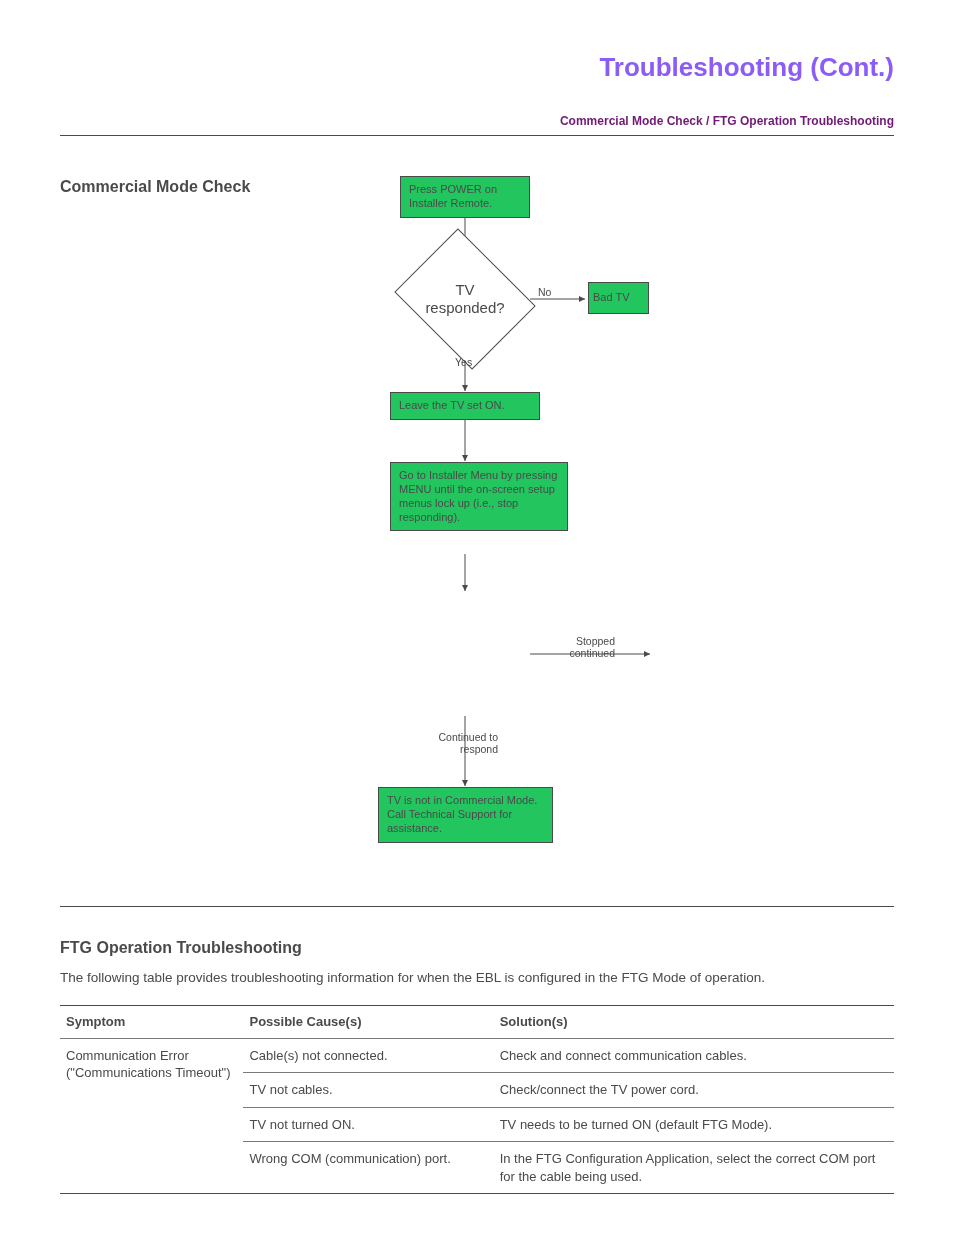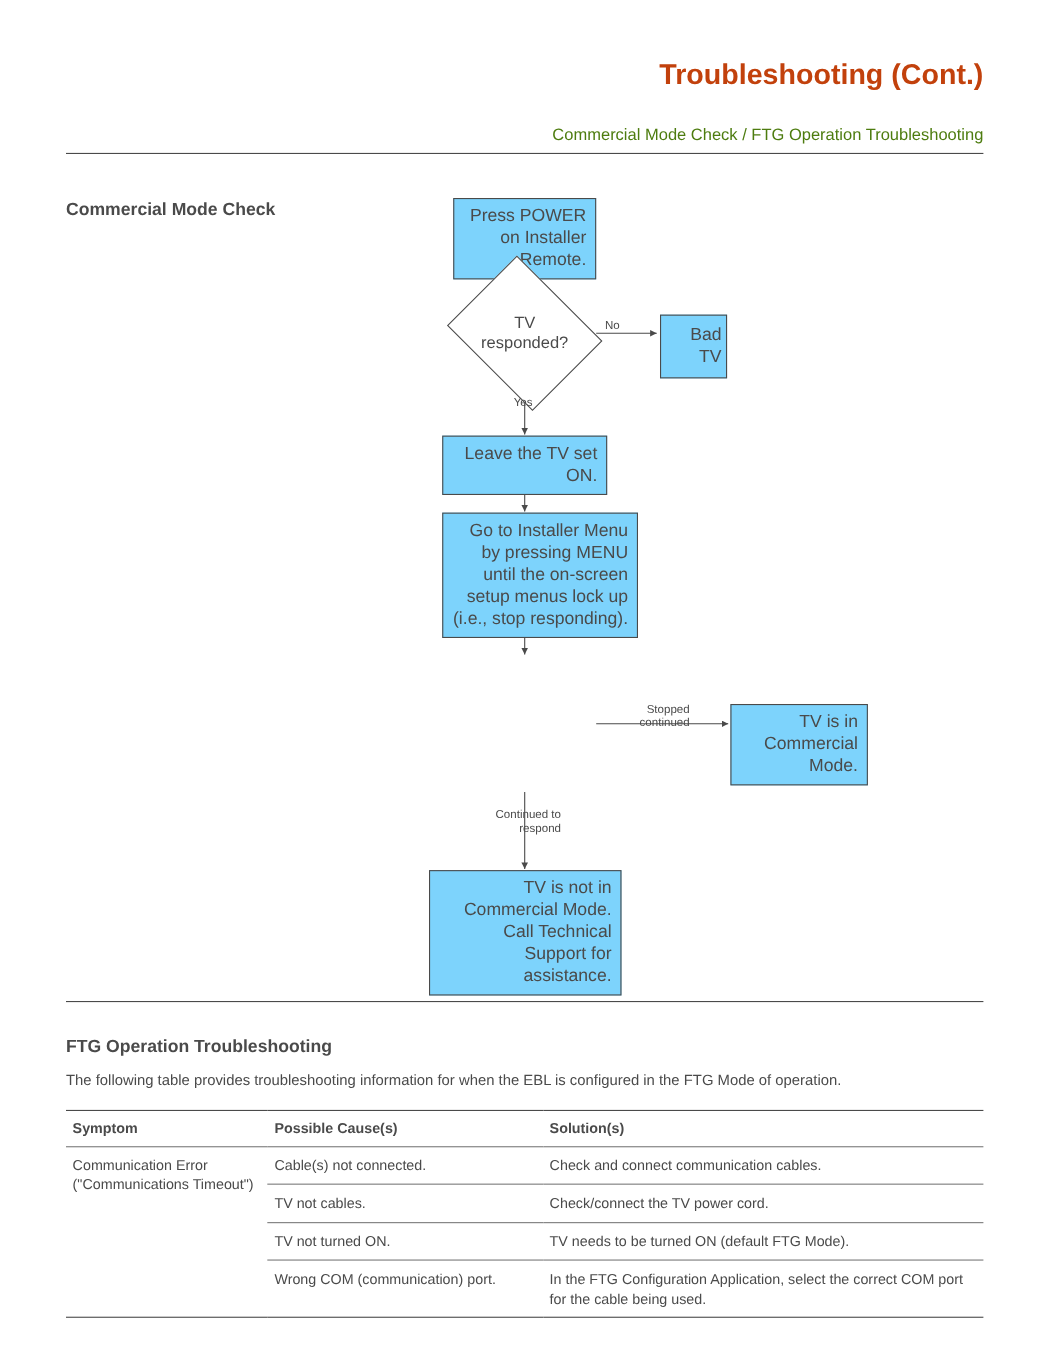--- a/index.html
+++ b/index.html
@@ -10,56 +10,56 @@
     width: 954px;
     margin: 0 auto;
     padding: 50px 60px 40px 60px;
     font-size: 13px;
     line-height: 1.35;
   }
   .page-title {
     text-align: right;
     font-size: 26px;
     font-weight: bold;
-    color: #c2410c;
+    color: #8b5cf6;
     margin-bottom: 28px;
   }
   .subtitle-row {
     text-align: right;
-    font-weight: normal;
-    font-size: 15px;
-    color: #4d7c0f;
+    font-weight: bold;
+    font-size: 12px;
+    color: #701a75;
     border-bottom: 1.5px solid #4a4a4a;
     padding-bottom: 6px;
     margin-bottom: 40px;
   }
   .upper {
     display: flex;
-    gap: 42px;
+    gap: 30px;
     border-bottom: 1px solid #4a4a4a;
     padding-bottom: 30px;
     margin-bottom: 30px;
   }
   .left-head {
     flex: 0 0 280px;
     font-weight: bold;
     font-size: 16px;
     color: #4a4a4a;
   }
   .flowchart {
     flex: 1;
     position: relative;
     height: 700px;
   }
   .box {
     position: absolute;
     border: 1px solid #4a4a4a;
-    background: #7dd3fc;
-    font-size: 16px;
-    text-align: right;
+    background: #22c55e;
+    font-size: 11px;
+    text-align: left;
     padding: 6px 8px;
     color: #4a4a4a;
     line-height: 1.25;
   }
   .diamond {
     position: absolute;
     width: 110px;
     height: 90px;
   }
   .diamond .shape {
@@ -161,21 +161,20 @@
 
     <div class="box" style="left:218px; top:106px; width:61px; padding:8px 4px;">Bad TV</div>
 
     <div class="box" style="left:20px; top:216px; width:150px;">Leave the TV set ON.</div>
 
     <div class="box" style="left:20px; top:286px; width:178px;">Go to Installer Menu by pressing MENU until the on-screen setup menus lock up (i.e., stop responding).</div>
 
     <div class="label" style="left:175px; top:459px; width:70px;">Stopped continued</div>
     <div class="label" style="left:68px; top:555px; width:60px;">Continued to respond</div>
 
-    <div class="box" style="left:282px; top:460px; width:125px;">TV is in Commercial Mode.</div>
 
     <div class="box" style="left:8px; top:611px; width:175px;">TV is not in Commercial Mode. Call Technical Support for assistance.</div>
   </div>
 </div>
 
 <div class="section-head">FTG Operation Troubleshooting</div>
 <div class="intro">The following table provides troubleshooting information for when the EBL is configured in the FTG Mode of operation.</div>
 
 <table class="tstable">
   <thead>

